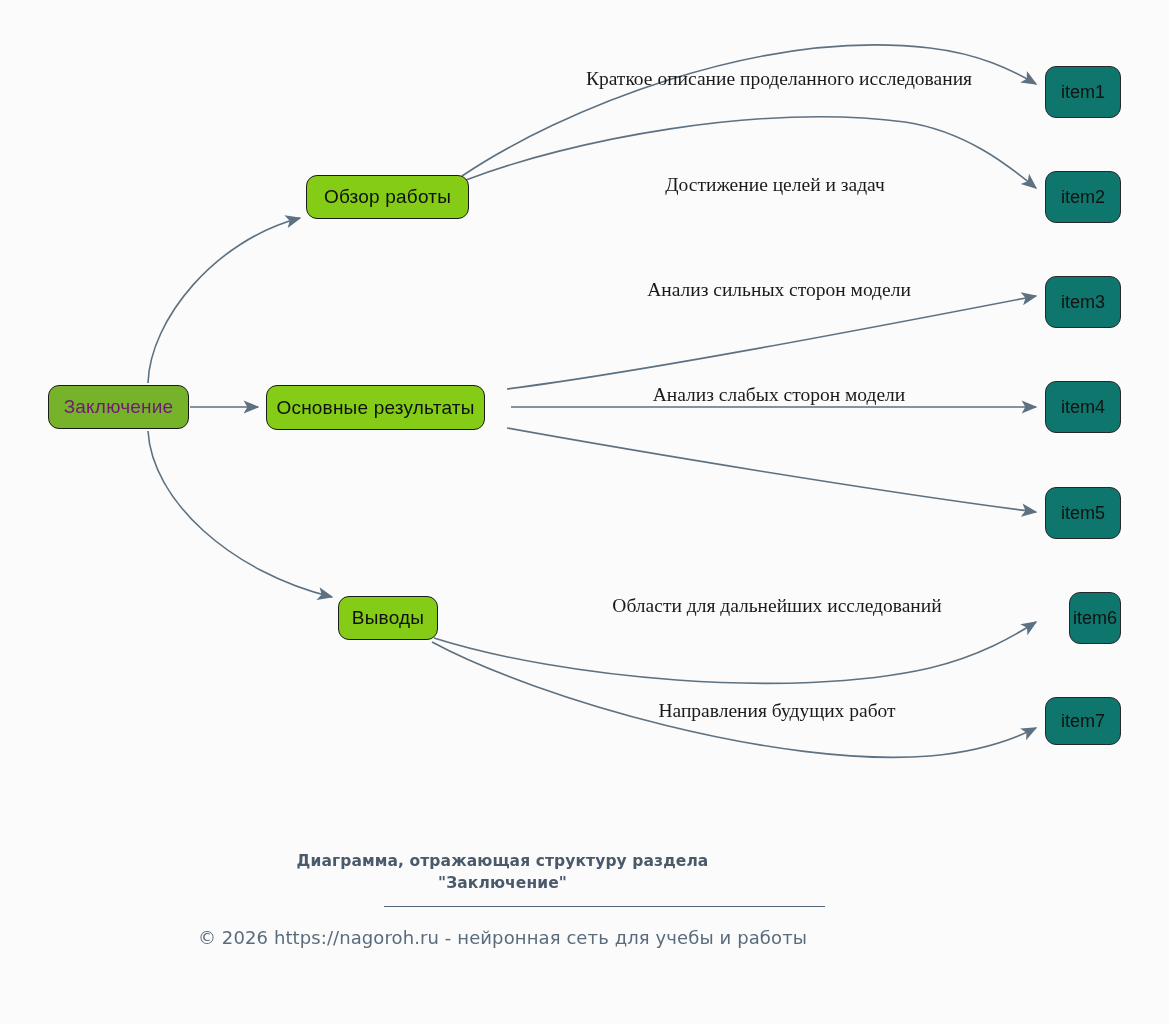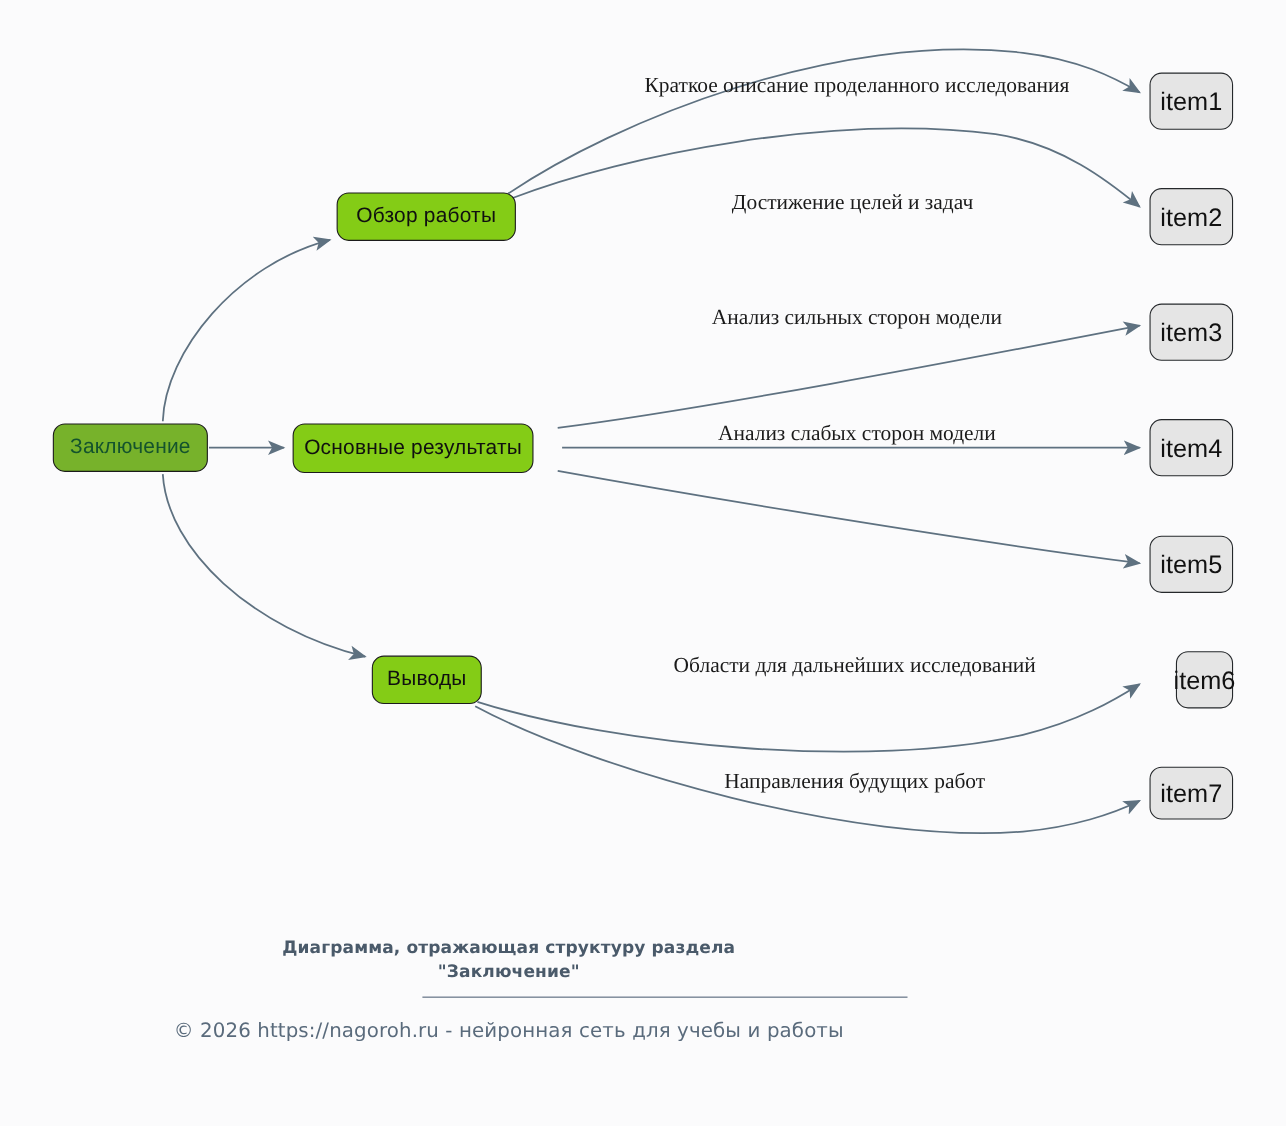--- a/index.html
+++ b/index.html
@@ -38,53 +38,54 @@
     box-sizing: border-box;
     display: flex;
     align-items: center;
     justify-content: center;
     white-space: nowrap;
   }
   .node-root {
     background: #77b22b;
     border: 1.8px solid #1b1b1b;
     border-radius: 11px;
-    color: #14532d;
+    color: #701a75;
     font-size: 19px;
     letter-spacing: 0.2px;
   }
   .node-branch {
     background: #84cc16;
     border: 1.8px solid #1b1b1b;
     border-radius: 11px;
     color: #101010;
     font-size: 19px;
     letter-spacing: 0.2px;
   }
   .node-leaf {
-    background: #e5e5e5;
+    background: #0f766e;
     border: 1.5px solid #25282b;
     border-radius: 11px;
     color: #111111;
-    font-size: 23px;
+    font-size: 18px;
   }
   .edge-label {
     position: absolute;
     font-family: "Liberation Serif", serif;
     font-size: 19.5px;
     color: #1a1a1a;
     white-space: nowrap;
     text-align: center;
     transform: translateX(-50%);
   }
   .footer {
     position: absolute;
     left: 0;
     width: 925px;
     text-align: center;
+    padding-left: 40px;
   }
   .footer-title {
     top: 850px;
     font-family: "DejaVu Sans", sans-serif;
     font-size: 15.5px;
     font-weight: bold;
     color: #4a5a6a;
     line-height: 22px;
     letter-spacing: 0.1px;
   }

